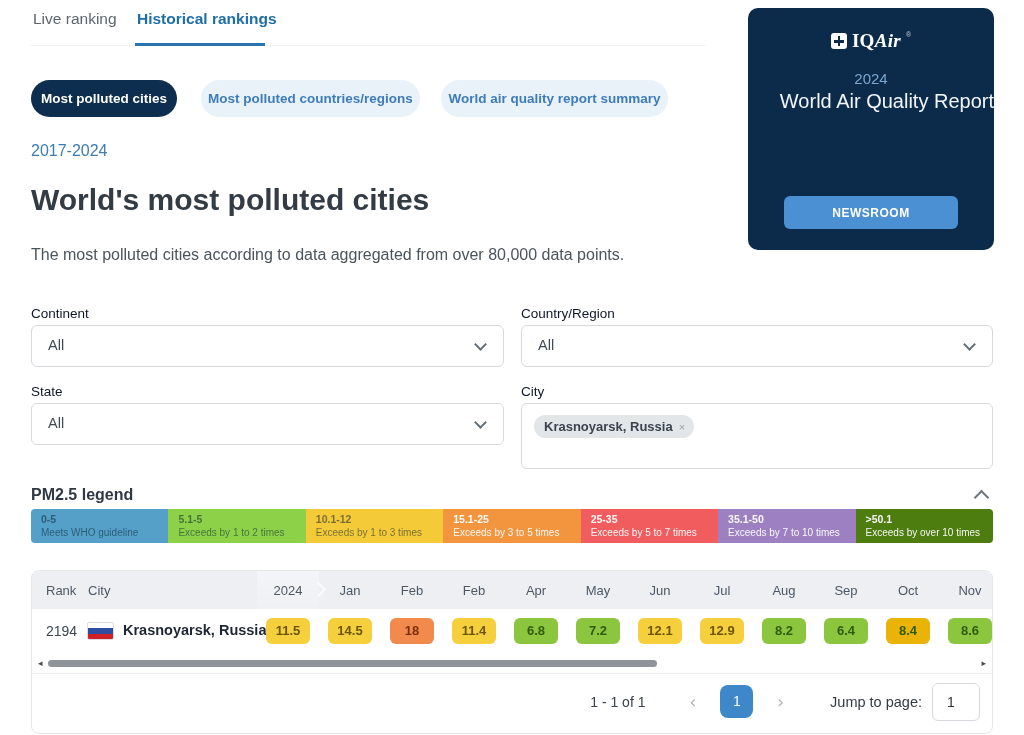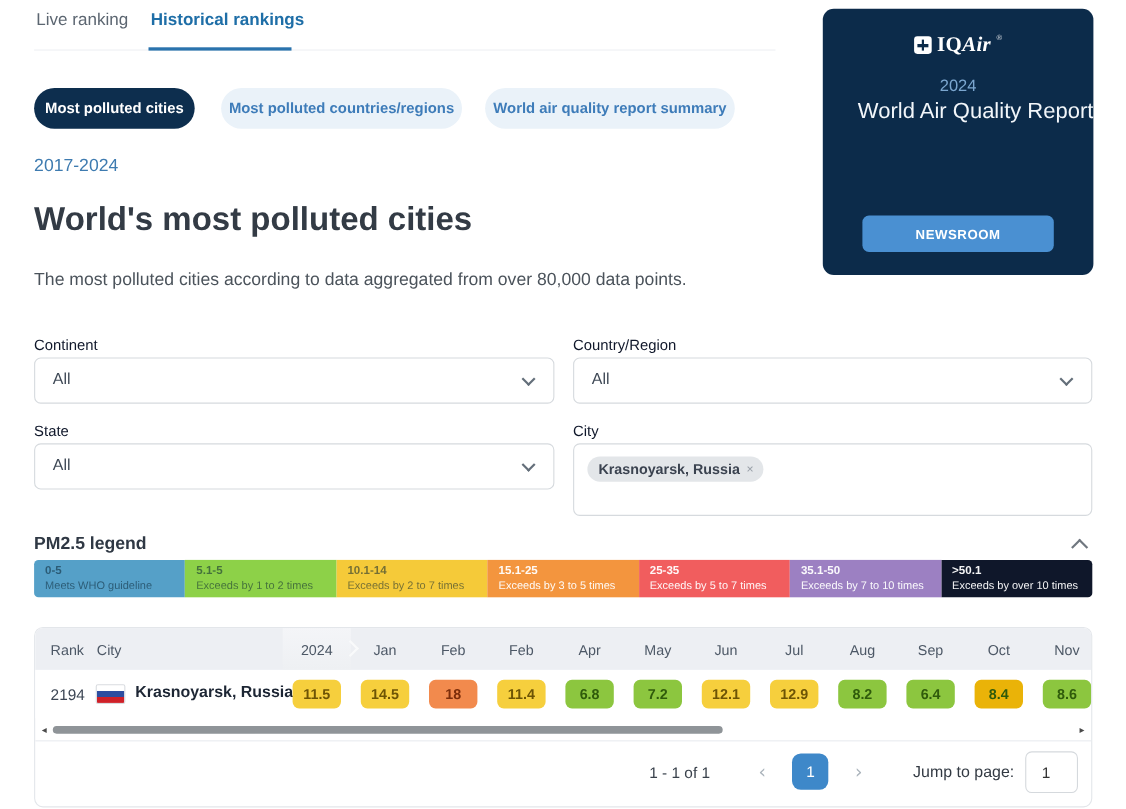--- a/index.html
+++ b/index.html
@@ -159,36 +159,36 @@
   <div class="legend-bar">
     <div class="band dark" style="background: rgb(85, 160, 200);">
       <div class="r">0-5</div>
         <div class="d">Meets WHO guideline</div>
     </div>
     <div class="band dark" style="background: rgb(141, 209, 72);">
       <div class="r">5.1-5</div>
         <div class="d">Exceeds by 1 to 2 times</div>
     </div>
     <div class="band dark" style="background: rgb(245, 202, 57);">
-      <div class="r">10.1-14</div>
-        <div class="d">Exceeds by 2 to 7 times</div>
+      <div class="r">10.1-12</div>
+        <div class="d">Exceeds by 1 to 3 times</div>
     </div>
     <div class="band light" style="background: rgb(243, 149, 62);">
       <div class="r">15.1-25</div>
         <div class="d">Exceeds by 3 to 5 times</div>
     </div>
     <div class="band light" style="background: rgb(241, 93, 94);">
       <div class="r">25-35</div>
         <div class="d">Exceeds by 5 to 7 times</div>
     </div>
     <div class="band light" style="background: rgb(156, 128, 194);">
       <div class="r">35.1-50</div>
         <div class="d">Exceeds by 7 to 10 times</div>
     </div>
-    <div class="band light" style="background: #0f172a;">
+    <div class="band light" style="background: #4d7c0f;">
       <div class="r">&gt;50.1</div>
         <div class="d">Exceeds by over 10 times</div>
     </div>
   </div>
 
   <div class="tcard">
     <div class="thead">
       <div class="col2024-bg"></div>
       <span class="hdr-chev"></span>
       <span class="th" style="left:14px;">Rank</span>

